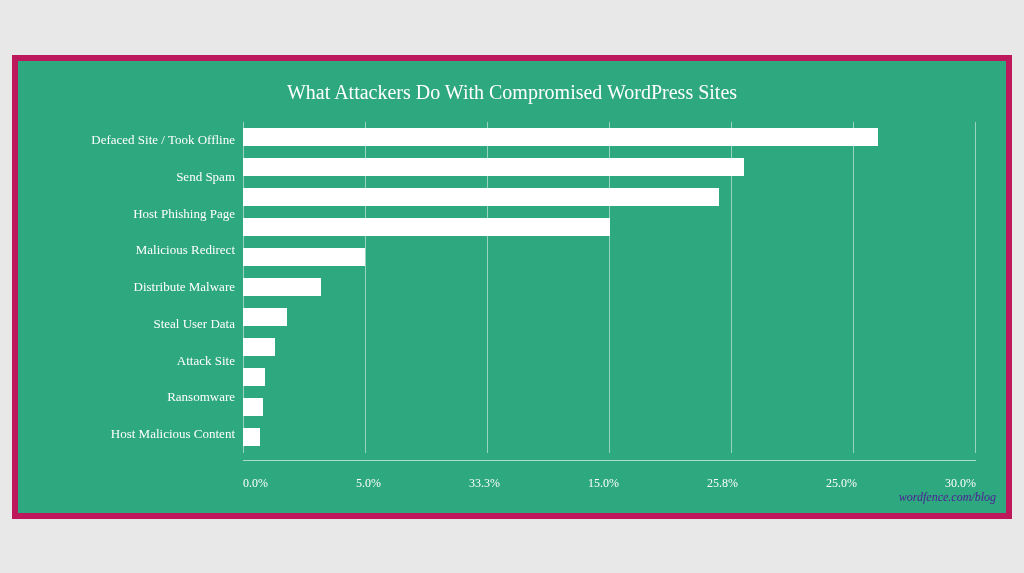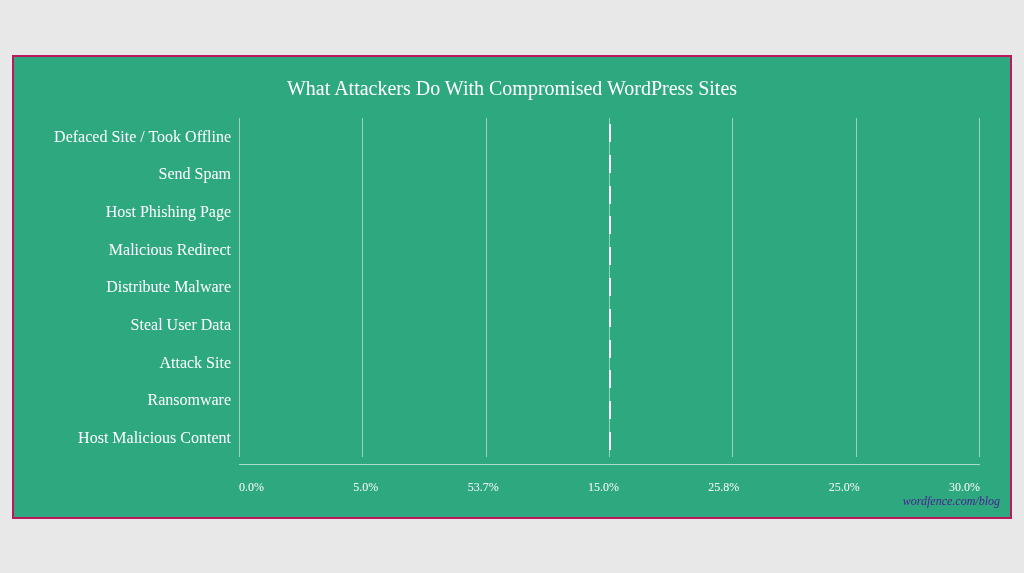--- a/index.html
+++ b/index.html
@@ -8,21 +8,21 @@
       display: flex;
       justify-content: center;
       align-items: center;
       min-height: 100vh;
       font-family: 'Georgia', serif;
     }
     .chart-container {
       background: #2ea87e;
       width: 1000px;
       height: 464px;
-      border: 2px solid #be185d;
+      border: 6px solid #be185d;
       padding: 20px 30px 60px 30px;
       position: relative;
       display: flex;
       flex-direction: column;
     }
     .chart-title {
       text-align: center;
       color: white;
       font-size: 20px;
       font-weight: normal;
@@ -37,21 +37,21 @@
     .y-labels {
       display: flex;
       flex-direction: column;
       justify-content: space-around;
       width: 195px;
       flex-shrink: 0;
       padding-right: 8px;
     }
     .y-label {
       color: white;
-      font-size: 16px;
+      font-size: 13px;
       text-align: right;
       font-family: 'Georgia', serif;
       line-height: 1.2;
       display: flex;
       align-items: center;
       justify-content: flex-end;
     }
     .bars-area {
       flex: 1;
       position: relative;
@@ -131,21 +131,21 @@
         <div class="y-label">Send Spam</div>
         <div class="y-label">Host Phishing Page</div>
         <div class="y-label">Malicious Redirect</div>
         <div class="y-label">Distribute Malware</div>
         <div class="y-label">Steal User Data</div>
         <div class="y-label">Attack Site</div>
         <div class="y-label">Ransomware</div>
         <div class="y-label">Host Malicious Content</div>
       </div>
 
-    <div class="bars-area" id="bars-area" style="position: relative; align-items: center;">
+    <div class="bars-area" id="bars-area" style="position: relative;">
       <div class="grid-lines" id="grid-lines">
           <div class="grid-line"></div>
           <div class="grid-line"></div>
           <div class="grid-line"></div>
           <div class="grid-line"></div>
           <div class="grid-line"></div>
           <div class="grid-line"></div>
           <div class="grid-line"></div>
         </div>
       <div id="bar-rows" style="display: flex; flex-direction: column; justify-content: space-around; height: 100%; position: relative; z-index: 2;">
@@ -180,21 +180,21 @@
             <div class="bar" style="width: 2.67%;"></div>
           </div>
           <div class="bar-row">
             <div class="bar" style="width: 2.33%;"></div>
           </div>
         </div>
       <div class="x-axis-line"></div>
       <div class="x-axis" id="x-axis">
           <span class="x-label">0.0%</span>
           <span class="x-label">5.0%</span>
-          <span class="x-label">53.7%</span>
+          <span class="x-label">33.3%</span>
           <span class="x-label">15.0%</span>
           <span class="x-label">25.8%</span>
           <span class="x-label">25.0%</span>
           <span class="x-label">30.0%</span>
         </div>
     </div>
   </div>
 
   <div class="watermark">wordfence.com/blog</div>
 </div>

